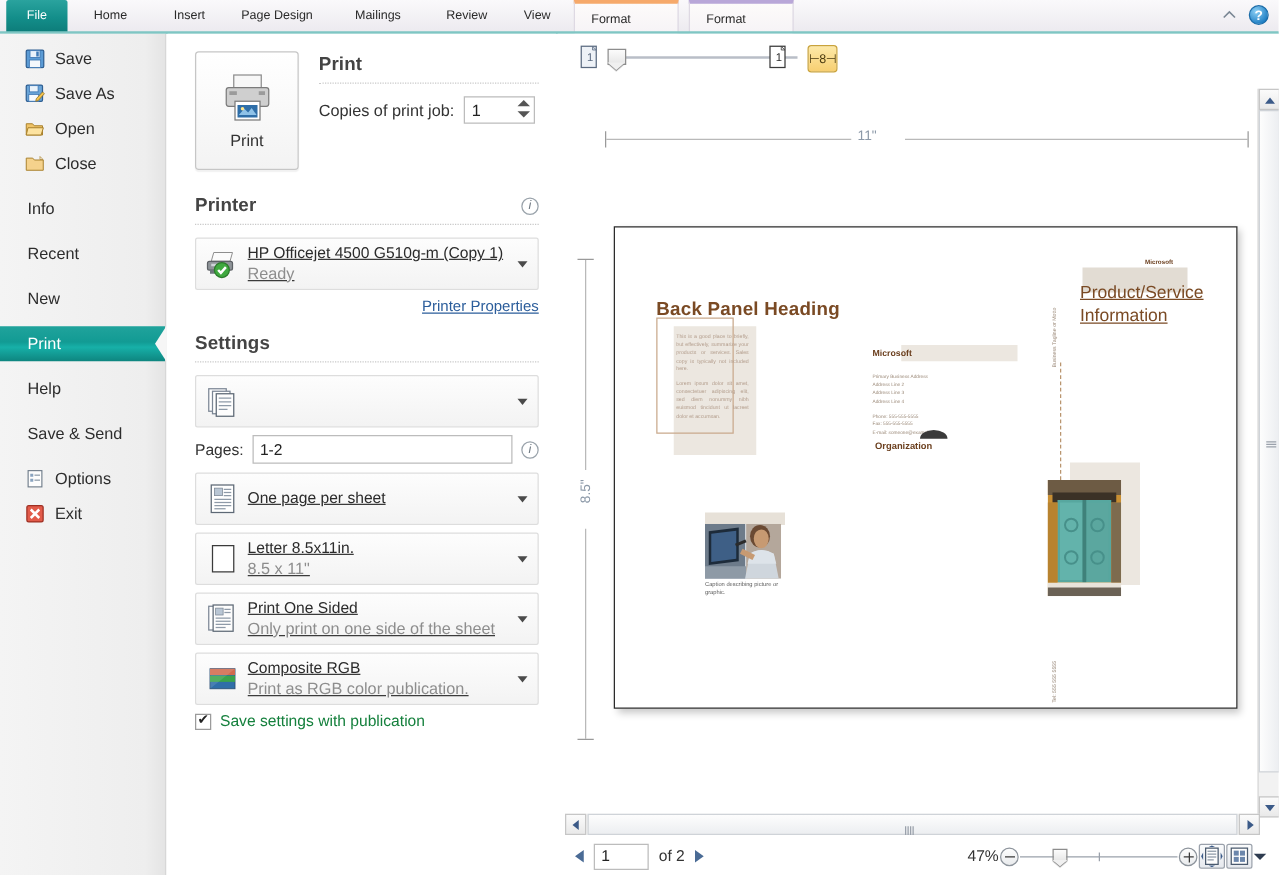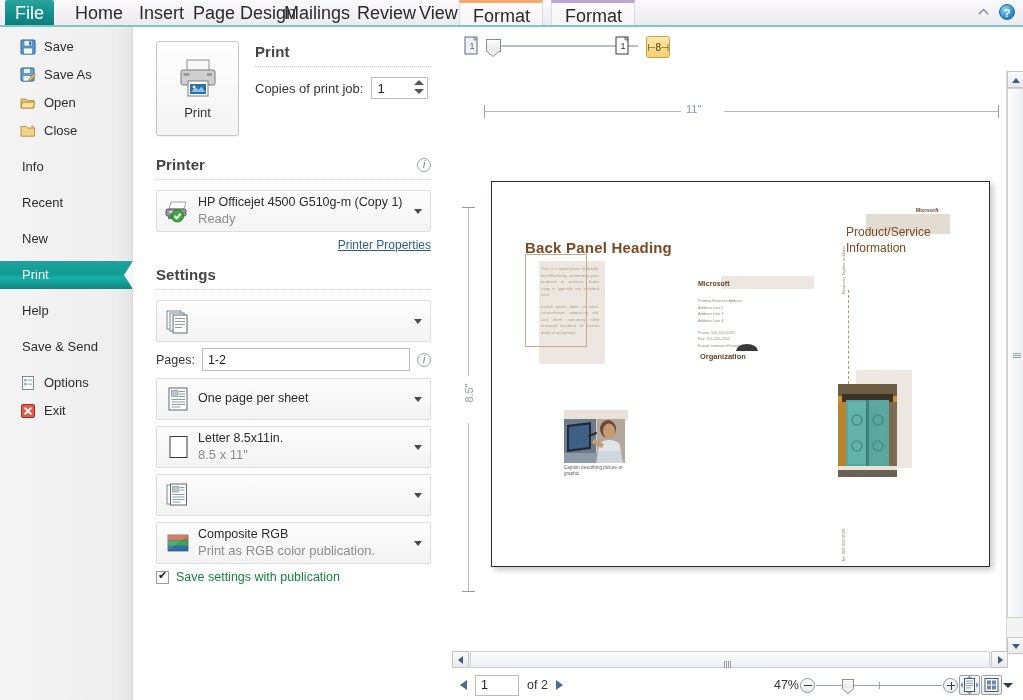--- a/index.html
+++ b/index.html
@@ -16,21 +16,21 @@
     position: absolute; top: 0; left: 0; width: 1023px; height: 27px;
     background: linear-gradient(to bottom,#faf9fb 0%, #eceaef 100%);
     border-bottom: 1px solid #9fd2d0;
   }
   .tabstrip::after{
     content:""; position:absolute; left:0; bottom:-1px; width:1023px; height:2px;
     background:#7fc6c4;
   }
   .tab {
     position: absolute; top: 0; height: 26px; line-height: 26px;
-    padding: 0 13px; font-size: 18px; color: #2a2a2a; cursor: default;
+    padding: 0 13px; font-size: 10px; color: #2a2a2a; cursor: default;
     white-space: nowrap;
   }
   .tab.file {
     left: 5px; width: 49px; padding: 0; text-align: center; color: #fff;
     background: linear-gradient(to bottom,#2aa39e 0%, #138e8a 55%, #0d7c79 100%);
     border-radius: 2px 2px 0 0;
     font-weight: normal;
   }
   .tab.ctx {
     border-top: 3px solid #fff; border-left: 1px solid #ded9e3; border-right:1px solid #ded9e3;
@@ -98,21 +98,21 @@
   .spin .arrows i { display: block; width: 0; height: 0; margin: 1px auto; }
   .spin .arrows i.up { border-left: 5px solid transparent; border-right: 5px solid transparent; border-bottom: 5px solid #555; }
   .spin .arrows i.dn { border-left: 5px solid transparent; border-right: 5px solid transparent; border-top: 5px solid #555; margin-top: 4px; }
 
   .infoico { width: 14px; height: 14px; border: 1px solid #9aa3ab; border-radius: 50%;
     color: #6d7780; font-size: 10px; line-height: 12px; text-align: center; font-style: italic; }
 
   .combo {
     position: relative; height: 42px; border: 1px solid #ddd; border-radius: 2px;
     background: linear-gradient(to bottom,#fdfdfd 0%,#f3f3f3 100%);
-    display: flex; align-items: center; padding: 0 22px 0 7px; margin-bottom: 6px; cursor: default;
+    display: flex; align-items: center; padding: 0 22px 0 7px; margin-bottom: 6px; cursor: default; text-decoration: underline;
   }
   .combo .cico { width: 28px; height: 28px; flex: 0 0 28px; margin-right: 6px; position: relative; }
   .combo .ctext { line-height: 1.25; overflow: hidden; }
   .combo .ctext .t1 { font-size: 12.5px; color: #2b2b2b; white-space: nowrap; }
   .combo .ctext .t2 { font-size: 13px; color: #8d8d8d; white-space: nowrap; }
   .combo .carrow { position: absolute; right: 8px; top: 50%; margin-top: -2px;
     width: 0; height: 0; border-left: 4px solid transparent; border-right: 4px solid transparent; border-top: 5px solid #4a4a4a; }
 
   .printer-combo { height: 42px; }
   .printer-combo .t1 { font-size: 12.5px; color: #222; }
@@ -168,21 +168,21 @@
   
   .pg { position: absolute; font-family: "Liberation Sans", sans-serif; }
   .bp-heading { left: 33px; top: 57px; font-size: 15px; color: #7a4a24; font-weight: bold; letter-spacing: .2px; }
   .bp-box { position: absolute; left: 33px; top: 72px; width: 62px; height: 93px; border: 1px solid #c9a98c; }
   .bp-fill { position: absolute; left: 47px; top: 79px; width: 66px; height: 103px; background: #ece7e0; }
   .bp-text { left: 49px; top: 84px; width: 58px; font-size: 4.2px; color: #b39d8c; line-height: 1.55; text-align: justify; }
   .bp-text p { margin-bottom: 5px; }
 
   .ms-top { left: 424px; top: 25px; font-size: 5px; color: #6b3f1e; font-weight: bold; }
   .ms-topbar { position: absolute; left: 374px; top: 32px; width: 84px; height: 20px; background: #e2dcd3; }
-  .ps-title { left: 354px; top: 42px; font-size: 12px; color: #7a4a24; line-height: 1.35; font-weight: normal; }
+  .ps-title { left: 372px; top: 42px; font-size: 14px; color: #7a4a24; line-height: 1.35; font-weight: normal; text-decoration: underline; }
 
   .vtag { position: absolute; left: 349px; top: 112px; font-size: 4.2px; color: #9a8877;
     transform: rotate(-90deg); transform-origin: left top; white-space: nowrap; }
   .vdash { position: absolute; left: 356px; top: 108px; width: 0; height: 170px; border-left: 1px dashed #b9956f; }
   .vtel { position: absolute; left: 349px; top: 380px; font-size: 4.2px; color: #8e7c6b;
     transform: rotate(-90deg); transform-origin: left top; white-space: nowrap; }
 
   .door-shadow { position: absolute; left: 364px; top: 188px; width: 56px; height: 98px; background: #ece7e0; }
   .door-img { position: absolute; left: 346px; top: 202px; width: 59px; height: 93px; overflow: hidden; }
   .lady-img { position: absolute; left: 72px; top: 237px; width: 61px; height: 44px; overflow: hidden; }
@@ -475,20 +475,24 @@
           <g fill="#8e9aa8">
               <rect x="15.5" y="6" width="5" height="1"></rect>
               <rect x="15.5" y="8.5" width="5" height="1"></rect>
           <rect x="8.5" y="13" width="12" height="1"></rect>
               <rect x="8.5" y="15.5" width="12" height="1"></rect>
           <rect x="8.5" y="18" width="12" height="1"></rect>
               <rect x="8.5" y="20.5" width="8" height="1"></rect>
             </g>
         </svg>
       </div>
+      <div class="ctext">
+        <div class="t1">Print One Sided</div>
+        <div class="t2">Only print on one side of the sheet</div>
+      </div>
       <div class="carrow"></div>
     </div>
 
     <div class="combo">
       <div class="cico">
         <svg width="28" height="28" viewBox="0 0 28 28">
           <rect x="4" y="6" width="20" height="16" fill="#2f6ea8" stroke="#2a4f74" stroke-width=".7"></rect>
           <path d="M4 6 h20 v5 h-20z" fill="#d06a4e"></path>
           <rect x="4" y="11.5" width="20" height="5" fill="#3aa34b"></rect>
           <path d="M4 6 L24 6 L4 22z" fill="rgba(255,255,255,.12)"></path>

